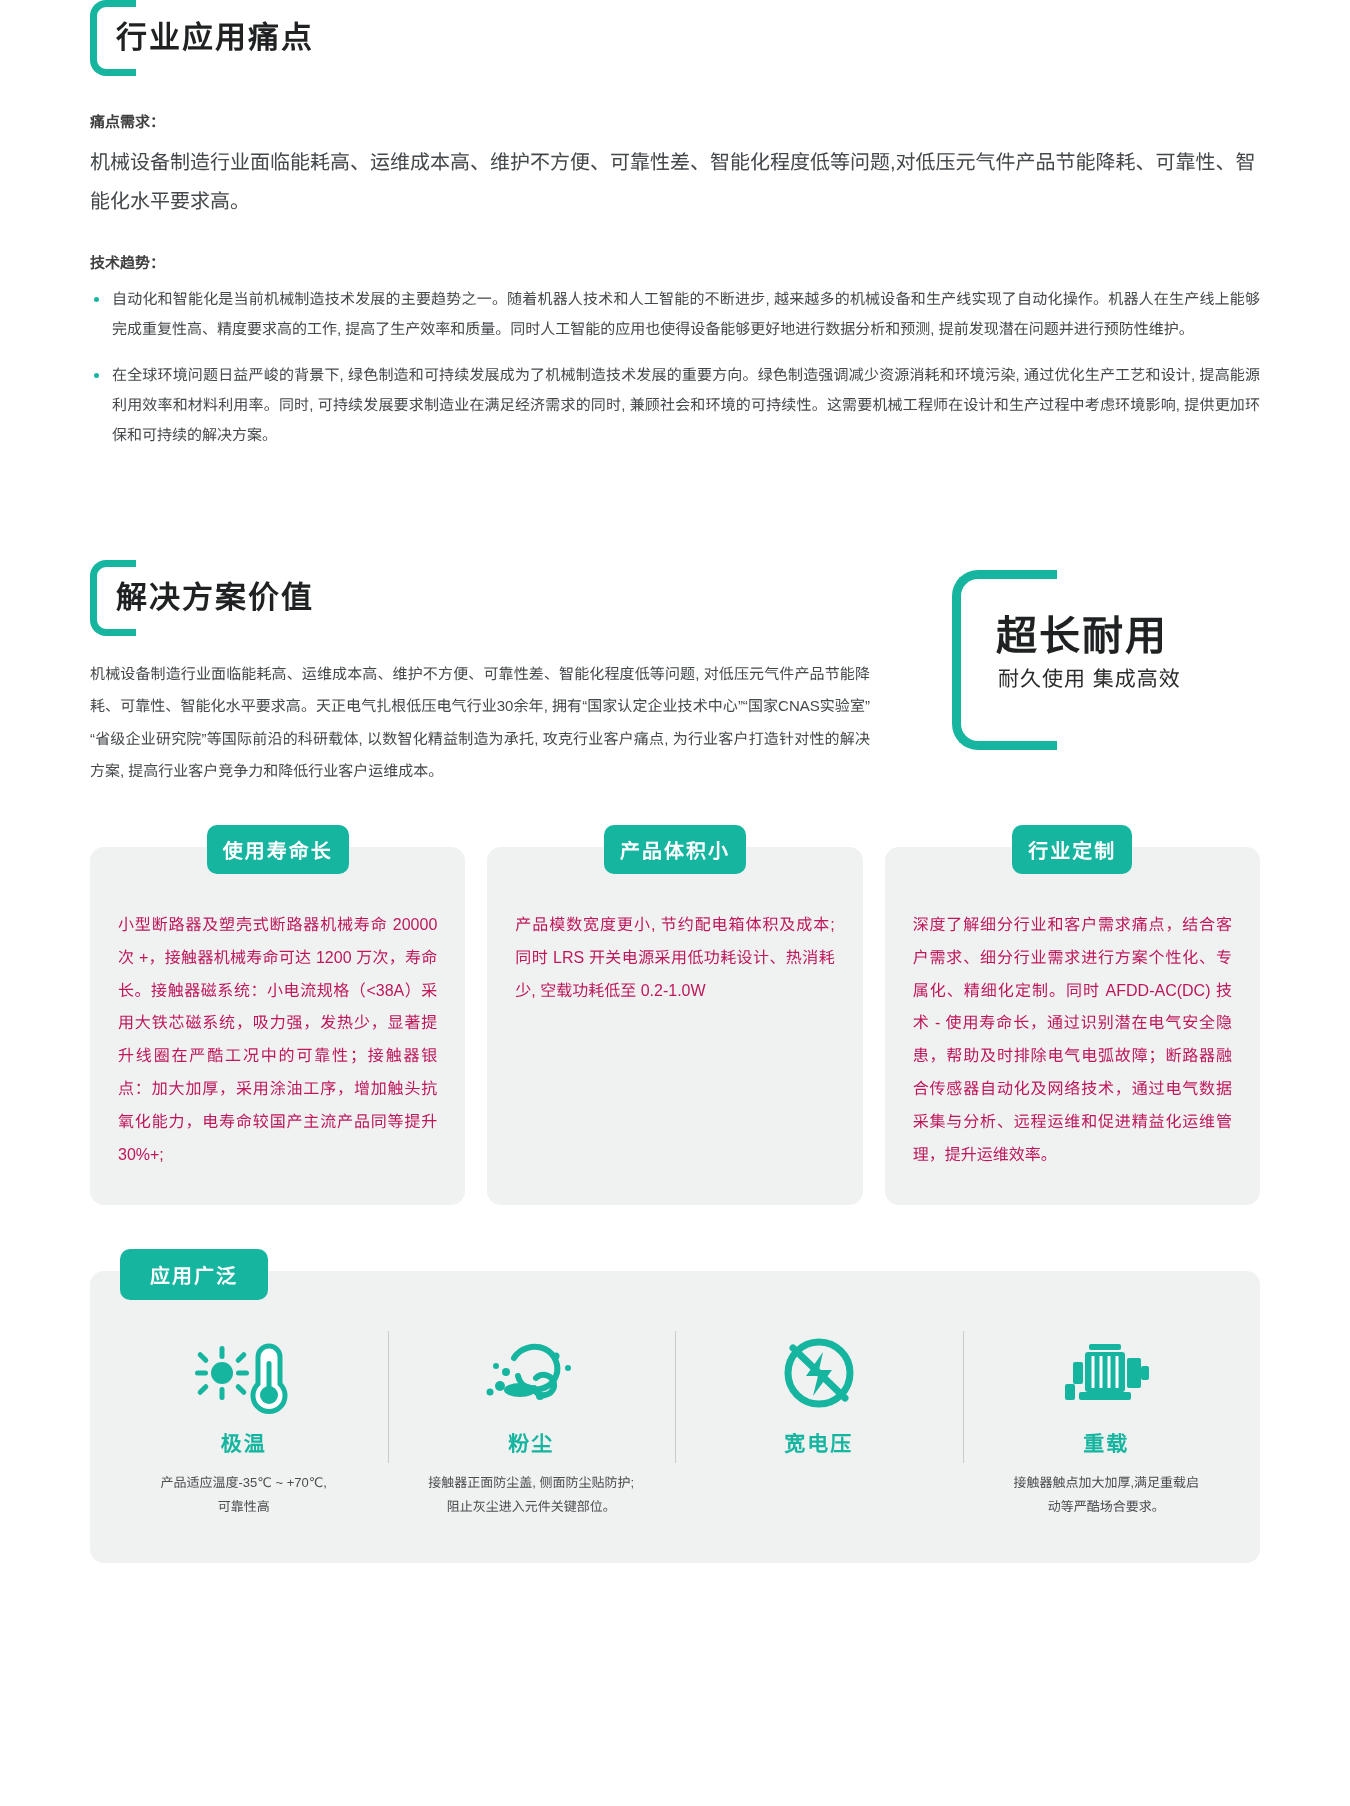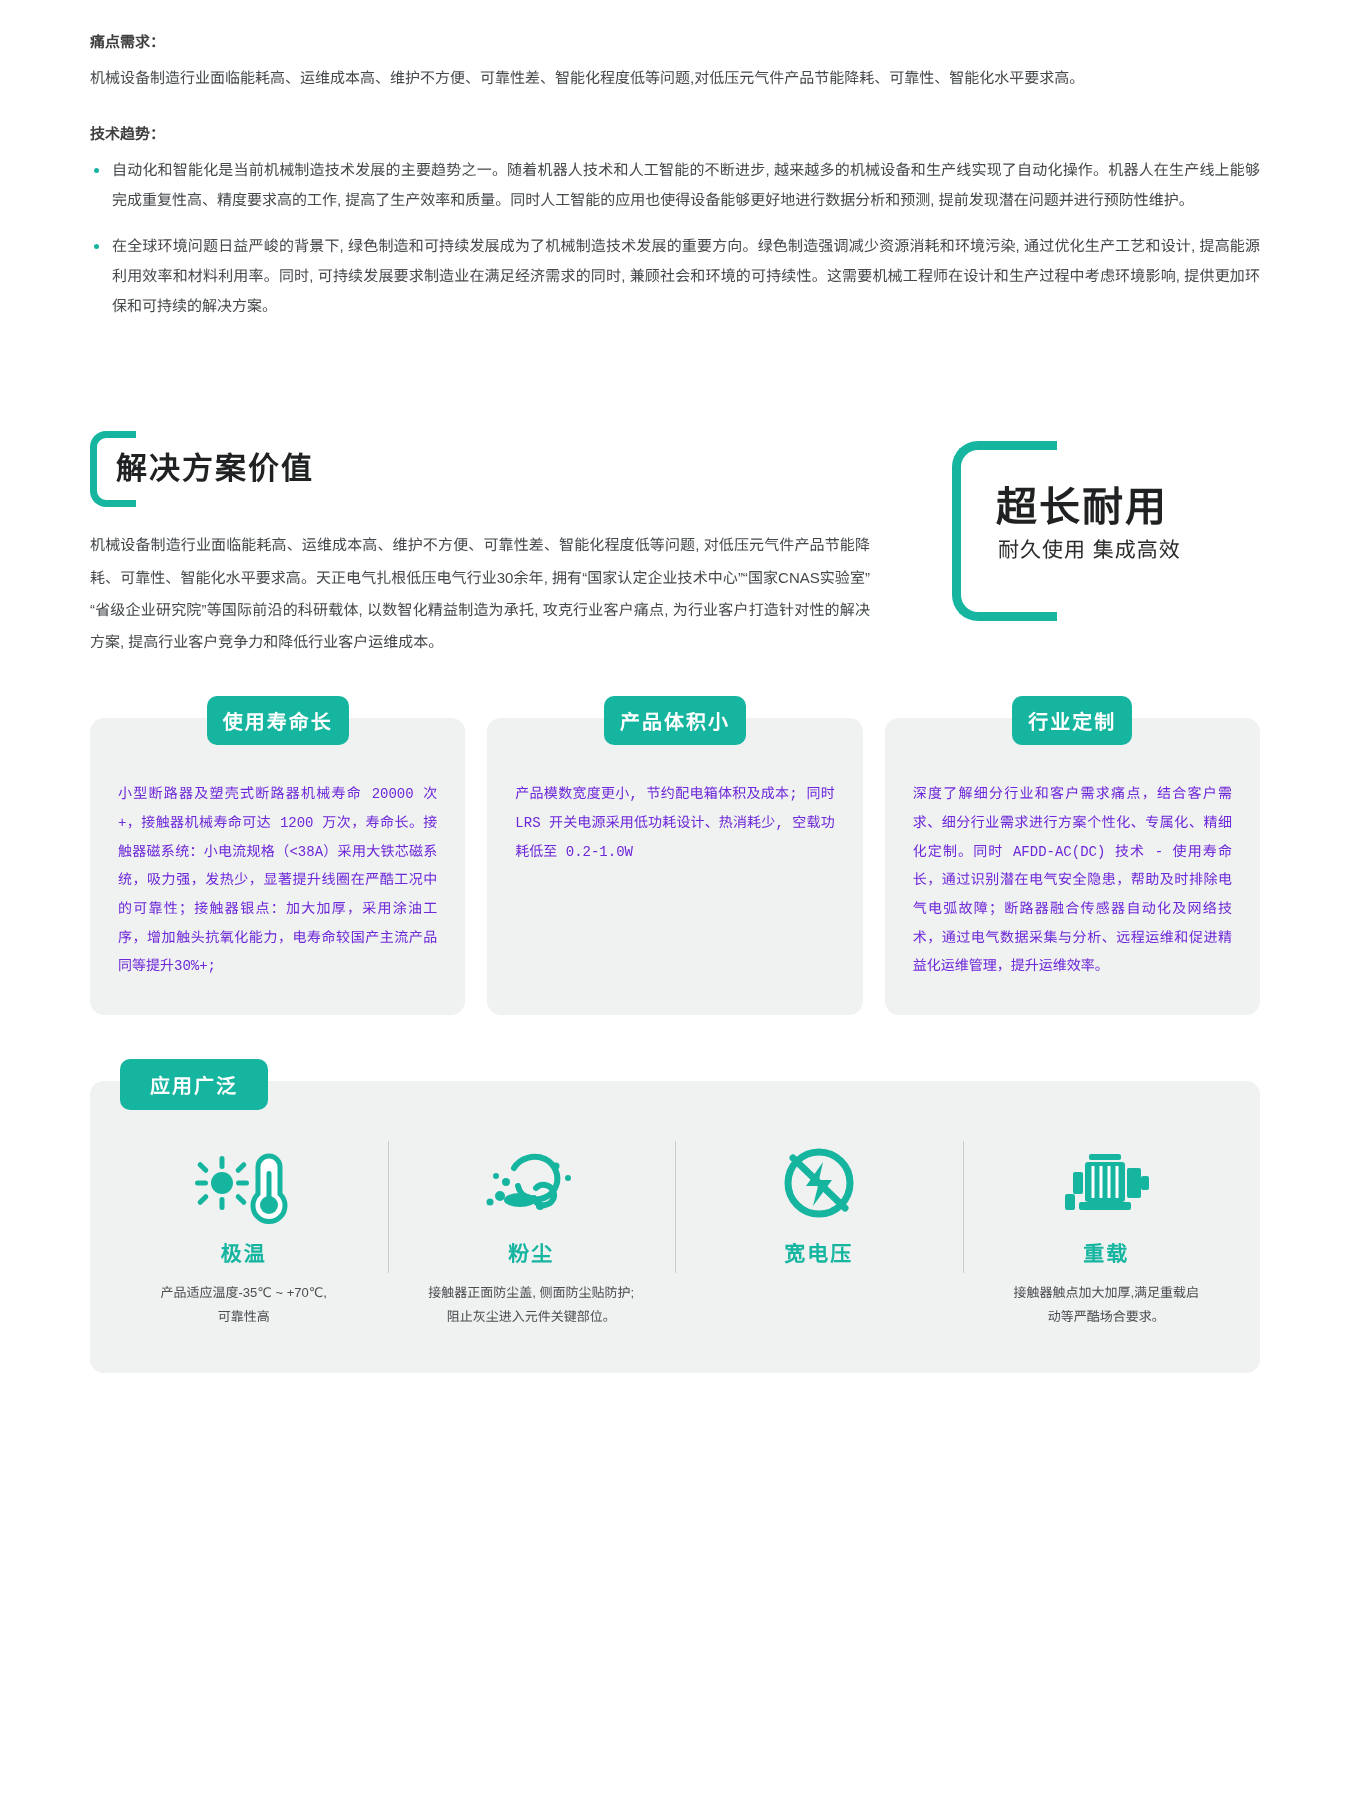--- a/index.html
+++ b/index.html
@@ -53,21 +53,21 @@
   
   .block { margin: 0 90px; }
   .sub-head {
     font-size: 15px;
     font-weight: bold;
     color: #404040;
     margin-top: 30px;
     margin-bottom: 12px;
   }
   .para {
-    font-size: 15px;
+    font-size: 20px;
     line-height: 1.95;
     color: #44484a;
   }
   ul.bullets {
     list-style: none;
     margin: 6px 0 0 0;
     padding: 0;
   }
   ul.bullets li {
     position: relative;
@@ -162,25 +162,24 @@
     background: #16b5a0;
     color: #ffffff;
     font-size: 20px;
     font-weight: bold;
     letter-spacing: 2px;
     padding: 10px 16px;
     border-radius: 10px;
     white-space: nowrap;
   }
   .card-text {
-    font-size: 14px;
+    font-size: 16px;
     line-height: 2.05;
-    color: #6d28d9;
+    color: #be185d;
     text-align: justify;
-    font-family: Liberation Mono, monospace;
   }
 
   
   .wide-panel {
     position: relative;
     margin: 66px 90px 40px 90px;
     background: #f0f1f1;
     border-radius: 14px;
     padding: 56px 10px 44px 10px;
   }
@@ -233,20 +232,24 @@
     font-size: 13px;
     line-height: 1.85;
     color: #4a4e50;
   }
 </style>
 </head>
 <body>
 
 <div class="page">
 
+  <div class="section-head">
+    <div class="bracket"></div>
+    <div class="section-title">行业应用痛点</div>
+  </div>
 
   <div class="block">
     <div class="sub-head">痛点需求：</div>
     <div class="para">机械设备制造行业面临能耗高、运维成本高、维护不方便、可靠性差、智能化程度低等问题,对低压元气件产品节能降耗、可靠性、智能化水平要求高。</div>
 
     <div class="sub-head">技术趋势：</div>
     <ul class="bullets">
       <li>自动化和智能化是当前机械制造技术发展的主要趋势之一。随着机器人技术和人工智能的不断进步, 越来越多的机械设备和生产线实现了自动化操作。机器人在生产线上能够完成重复性高、精度要求高的工作, 提高了生产效率和质量。同时人工智能的应用也使得设备能够更好地进行数据分析和预测, 提前发现潜在问题并进行预防性维护。</li>
       <li>在全球环境问题日益严峻的背景下, 绿色制造和可持续发展成为了机械制造技术发展的重要方向。绿色制造强调减少资源消耗和环境污染, 通过优化生产工艺和设计, 提高能源利用效率和材料利用率。同时, 可持续发展要求制造业在满足经济需求的同时, 兼顾社会和环境的可持续性。这需要机械工程师在设计和生产过程中考虑环境影响, 提供更加环保和可持续的解决方案。</li>
     </ul>

